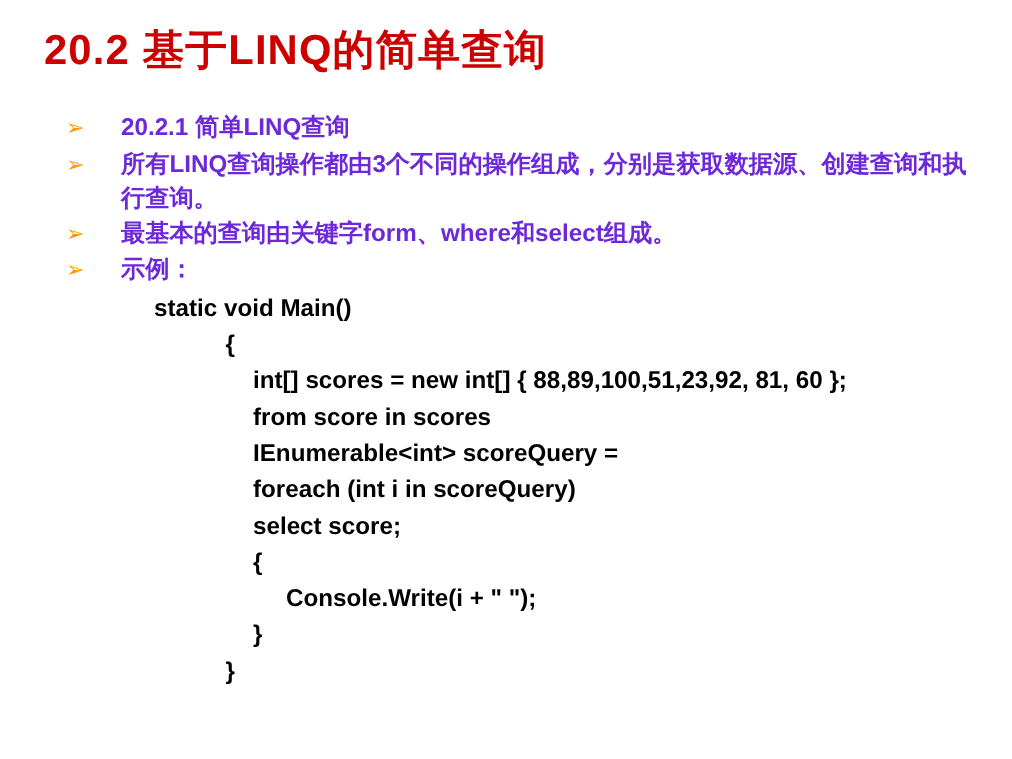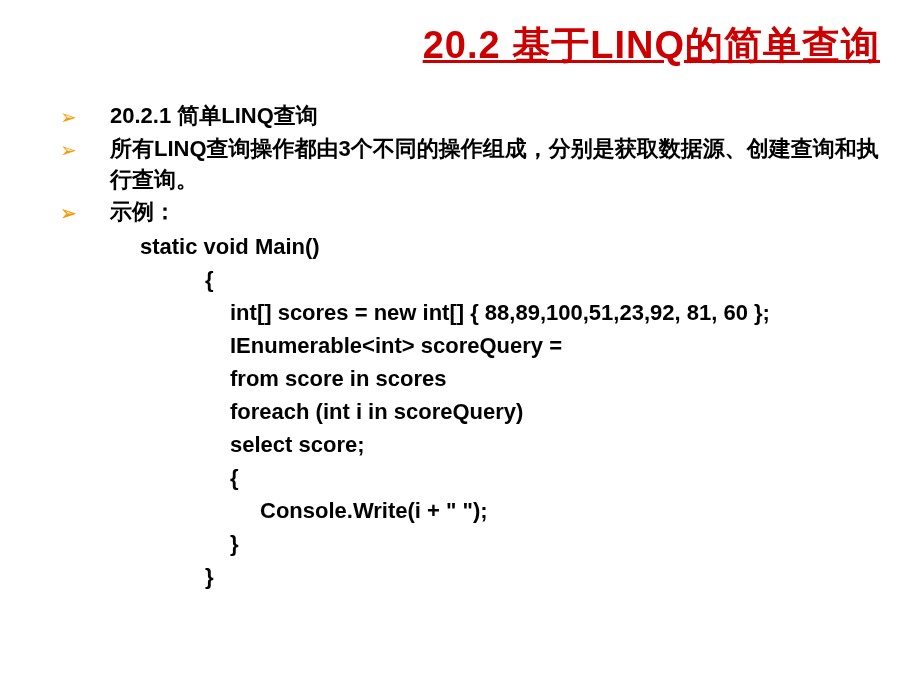--- a/index.html
+++ b/index.html
@@ -8,47 +8,46 @@
       box-sizing: border-box;
     }
     body {
       width: 920px;
       height: 690px;
       background: #ffffff;
       font-family: Arial, "Microsoft YaHei", sans-serif;
       padding: 20px 40px;
     }
     .title {
-      text-align: right;
+      text-align: left;
       color: #cc0000;
       font-size: 38px;
       font-weight: bold;
       margin-bottom: 30px;
       letter-spacing: 1px;
-      text-decoration: underline;
     }
     .bullet-list {
       list-style: none;
     }
     .bullet-item {
       position: relative;
       padding-left: 70px;
       margin-bottom: 2px;
       font-size: 22px;
       line-height: 1.4;
     }
     .bullet-marker {
       position: absolute;
       left: 20px;
       top: 2px;
       color: #ff9800;
       font-size: 20px;
     }
     .bullet-text {
-      color: #000000;
+      color: #6d28d9;
       font-weight: bold;
     }
     .code-block {
       padding-left: 100px;
       font-family: Arial, sans-serif;
       color: #000000;
       font-size: 22px;
       font-weight: bold;
       line-height: 1.5;
     }
@@ -74,32 +73,33 @@
   <li class="bullet-item">
     <span class="bullet-marker">➢</span>
     <span class="bullet-text">20.2.1  简单LINQ查询</span>
   </li>
   <li class="bullet-item">
     <span class="bullet-marker">➢</span>
     <span class="bullet-text">所有LINQ查询操作都由3个不同的操作组成，分别是获取数据源、创建查询和执行查询。</span>
   </li>
   <li class="bullet-item">
     <span class="bullet-marker">➢</span>
+    <span class="bullet-text">最基本的查询由关键字form、where和select组成。</span>
   </li>
   <li class="bullet-item">
     <span class="bullet-marker">➢</span>
     <span class="bullet-text">示例：</span>
   </li>
 </ul>
 
 <div class="code-block">
   <div class="code-line">static void Main()</div>
   <div class="code-line indent-1">{</div>
   <div class="code-line indent-2">int[] scores = new int[] { 88,89,100,51,23,92, 81, 60 };</div>
+  <div class="code-line indent-2">from score in scores</div>
   <div class="code-line indent-2">IEnumerable&lt;int&gt; scoreQuery =</div>
-  <div class="code-line indent-2">from score in scores</div>
   <div class="code-line indent-2">foreach (int i in scoreQuery)</div>
   <div class="code-line indent-2">select score;</div>
   <div class="code-line indent-2">{</div>
   <div class="code-line indent-3">Console.Write(i + " ");</div>
   <div class="code-line indent-2">}</div>
   <div class="code-line indent-1">}</div>
 </div>
 
 </body></html>

